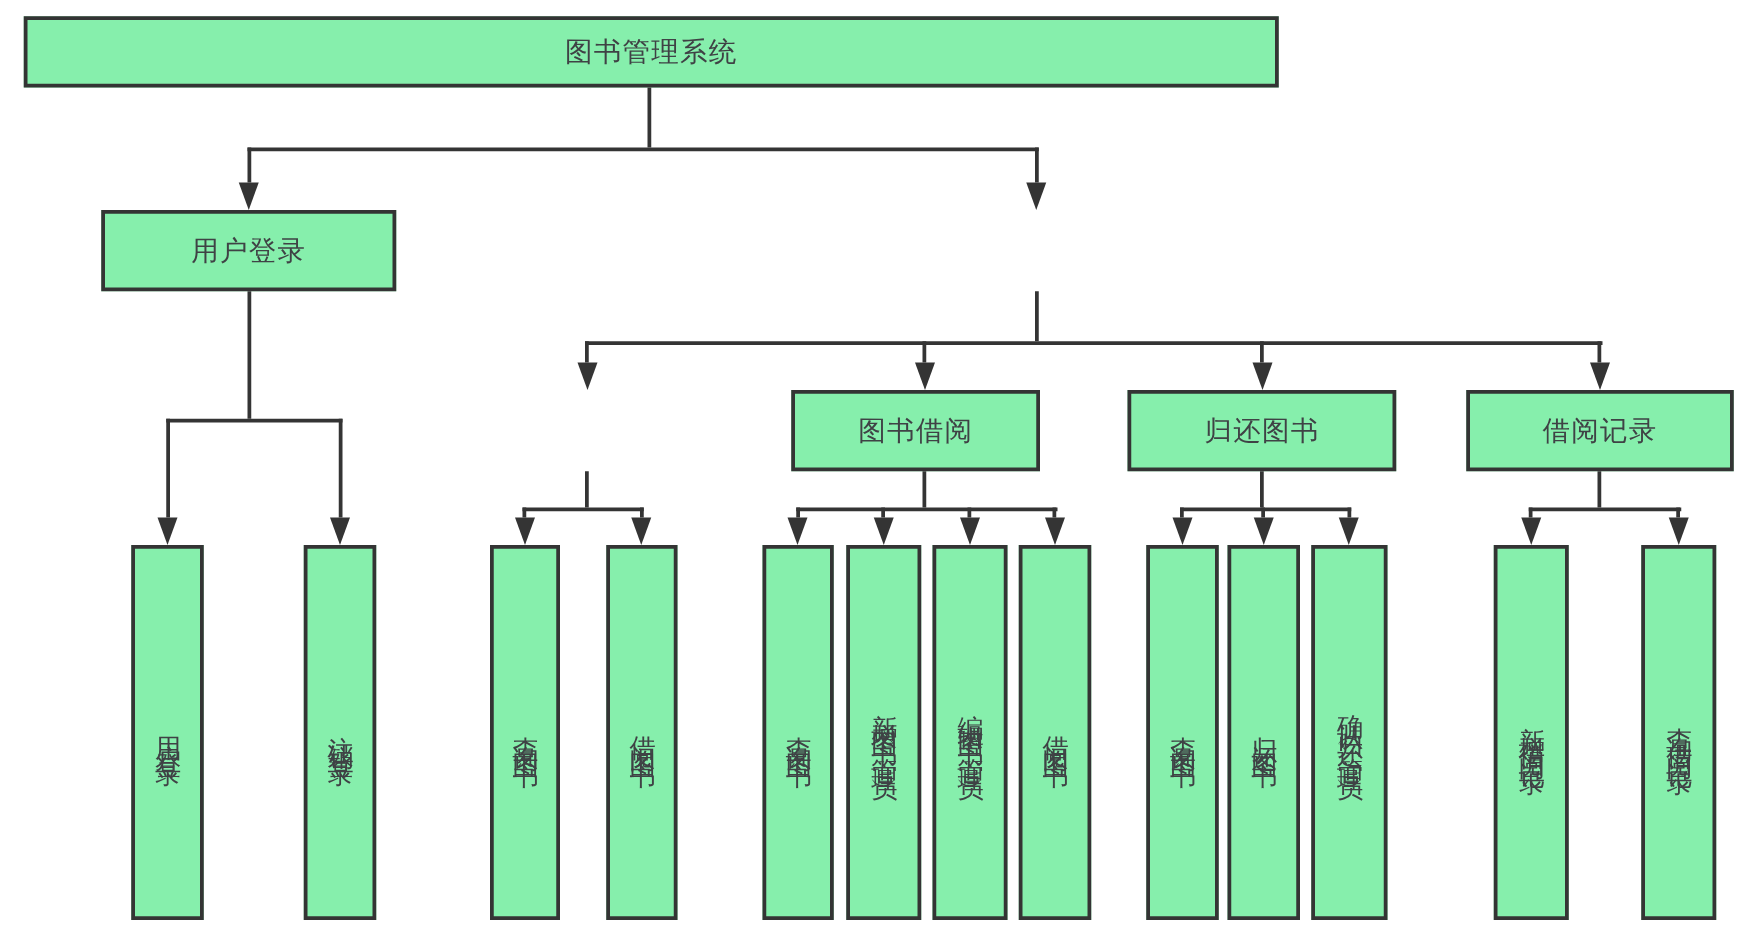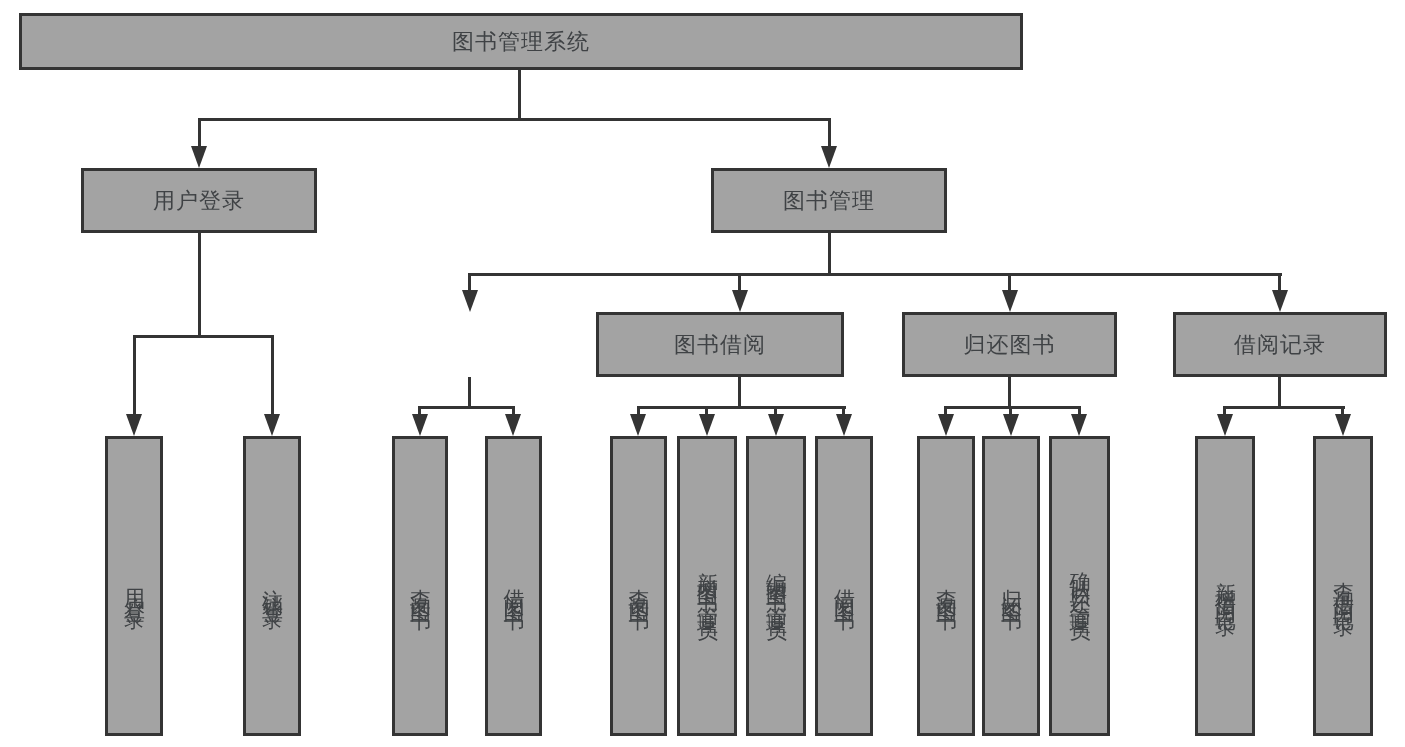--- a/index.html
+++ b/index.html
@@ -6,21 +6,21 @@
   .canvas{
     position:relative;
     width:1405px;height:747px;
     background:#ffffff;
     font-family:"DejaVu Sans","Liberation Sans",sans-serif;
     overflow:hidden;
   }
   .box{
     position:absolute;
     box-sizing:border-box;
-    background:#a3a3a3;
+    background:#86efac;
     border:3px solid #343434;
     display:flex;
     align-items:center;
     justify-content:center;
     color:#3f4245;
   }
   .hbox{font-size:22px;letter-spacing:1px;}
   .vbox{
     font-size:21px;
     writing-mode:vertical-rl;
@@ -58,43 +58,40 @@
   <div class="vline" style="left:518px;top:70px;height:48px"></div>
   <div class="hline" style="left:198px;top:118px;width:633px"></div>
   <div class="vline" style="left:198px;top:118px;height:28px"></div>
   <div class="arrow" style="left:191px;top:146px"></div>
   <div class="vline" style="left:828px;top:118px;height:28px"></div>
   <div class="arrow" style="left:821px;top:146px"></div>
 
   <div class="box hbox" style="left:81px;top:168px;width:236px;height:65px">
     <span>用户登录</span>
   </div>
-  <div class="box hbox" style="left:711px;top:168px;width:236px;height:65px">
-    <span>图书管理</span>
-  </div>
 
   <div class="vline" style="left:198px;top:233px;height:102px"></div>
   <div class="hline" style="left:133px;top:335px;width:141px"></div>
   <div class="vline" style="left:133px;top:335px;height:79px"></div>
   <div class="arrow" style="left:126px;top:414px"></div>
   <div class="vline" style="left:271px;top:335px;height:79px"></div>
   <div class="arrow" style="left:264px;top:414px"></div>
 
   <div class="vline" style="left:828px;top:233px;height:40px"></div>
   <div class="hline" style="left:468px;top:273px;width:814px"></div>
   <div class="vline" style="left:468px;top:273px;height:17px"></div>
   <div class="arrow" style="left:462px;top:290px"></div>
   <div class="vline" style="left:738px;top:273px;height:17px"></div>
   <div class="arrow" style="left:732px;top:290px"></div>
   <div class="vline" style="left:1008px;top:273px;height:17px"></div>
   <div class="arrow" style="left:1002px;top:290px"></div>
   <div class="vline" style="left:1278px;top:273px;height:17px"></div>
   <div class="arrow" style="left:1272px;top:290px"></div>
 
-  <div class="box hbox" style="left:596px;top:312px;width:248px;height:65px">
+  <div class="box hbox" style="left:633px;top:312px;width:199px;height:65px">
     <span>图书借阅</span>
   </div>
   <div class="box hbox" style="left:902px;top:312px;width:215px;height:65px">
     <span>归还图书</span>
   </div>
   <div class="box hbox" style="left:1173px;top:312px;width:214px;height:65px">
     <span>借阅记录</span>
   </div>
 
   <div class="vline" style="left:468px;top:377px;height:29px"></div>

